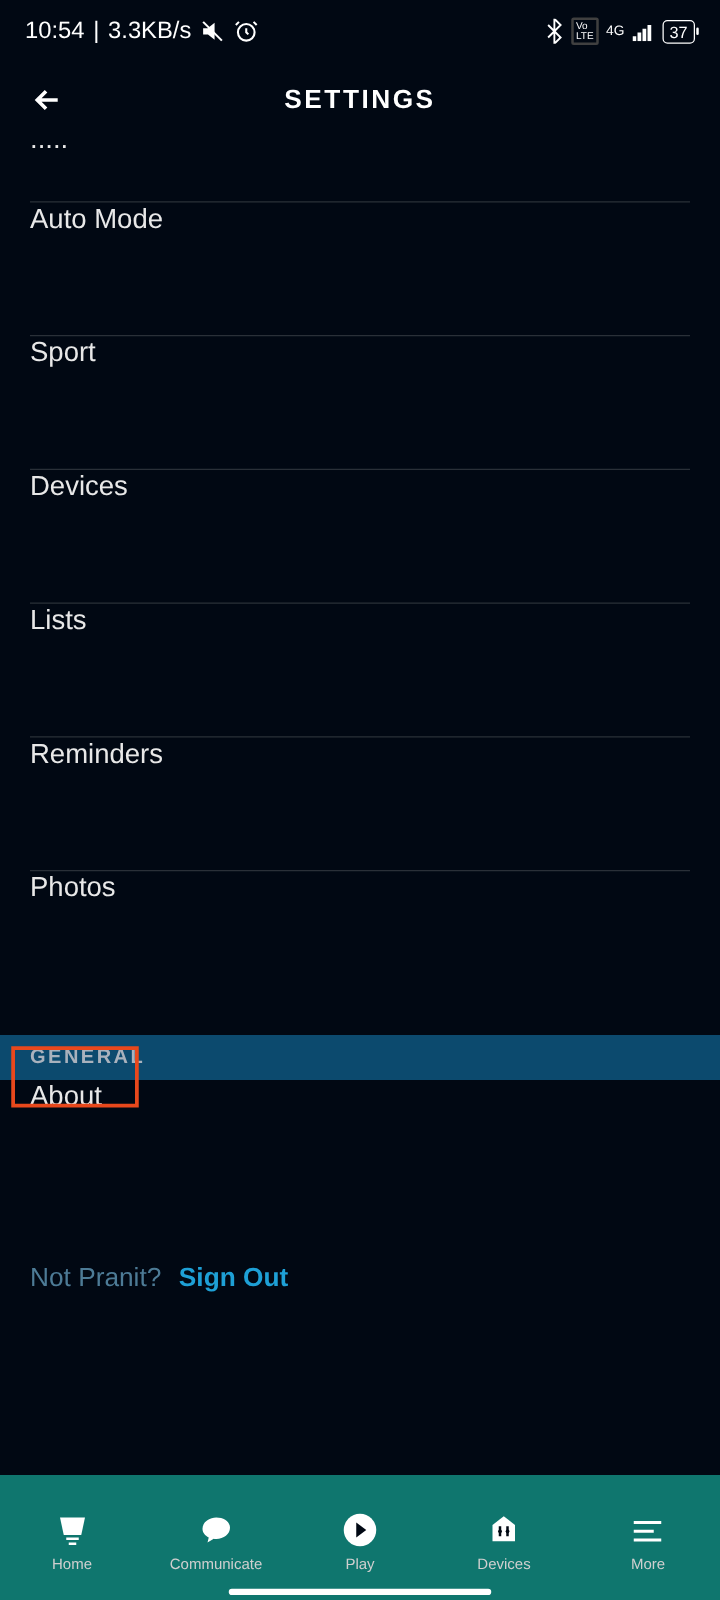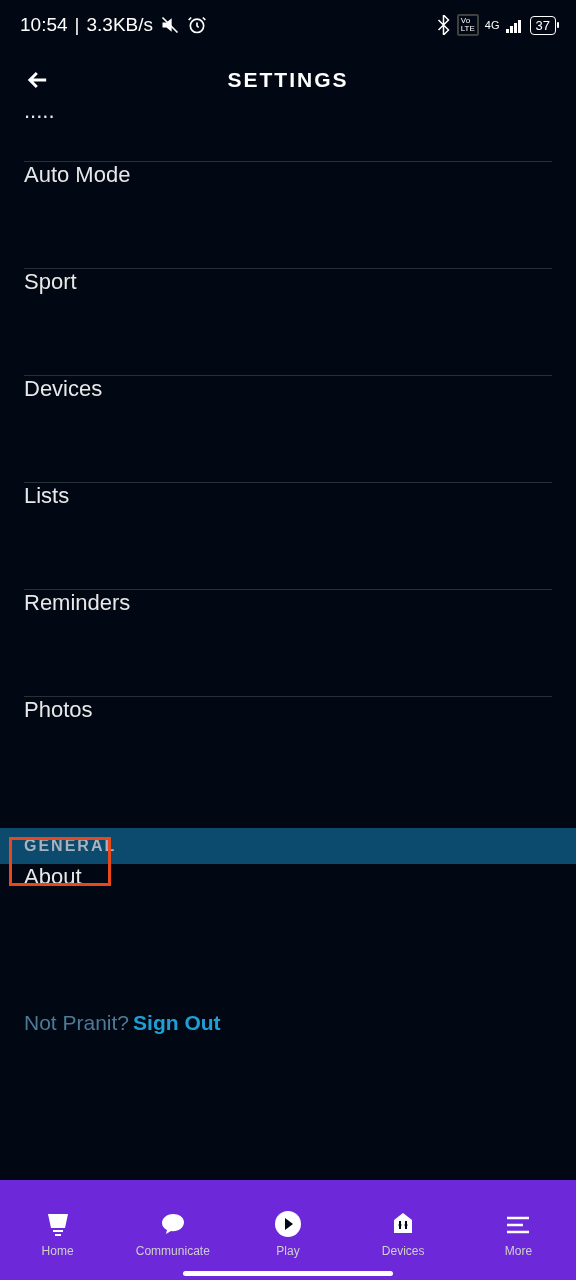--- a/index.html
+++ b/index.html
@@ -118,38 +118,38 @@
       font-size: 16px;
       font-weight: 700;
       letter-spacing: 2px;
       color: #a9b2bd;
     }
     .section-header-wrapper {
       margin-top: 24px;
     }
     .signout-row {
       display: flex;
-      gap: 4px;
+      gap: 14px;
       font-size: 21px;
       margin-top: 55px;
     }
     .signout-link {
       color: #4d7b96;
     }
     .signout-action {
       color: #1ea0d6;
       font-weight: 700;
     }
     .bottom-nav {
       position: absolute;
       bottom: 0;
       left: 0;
       right: 0;
       height: 100px;
-      background: #6d28d9;
+      background: #0f766e;
       display: flex;
       justify-content: space-around;
       align-items: center;
       padding-top: 8px;
     }
     .nav-item {
       display: flex;
       flex-direction: column;
       align-items: center;
       gap: 6px;

